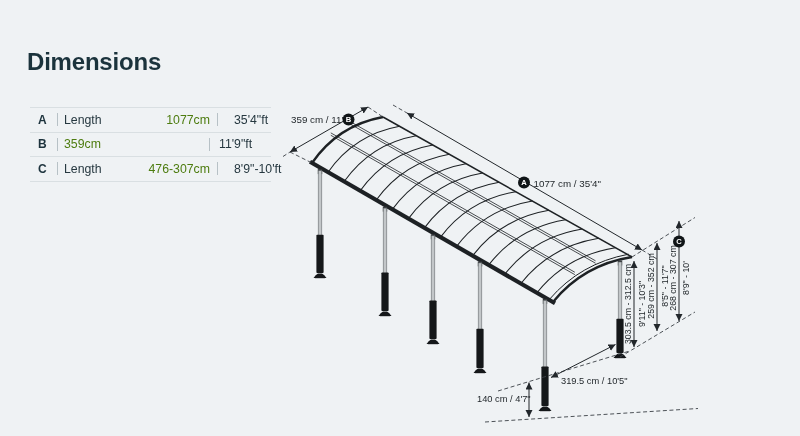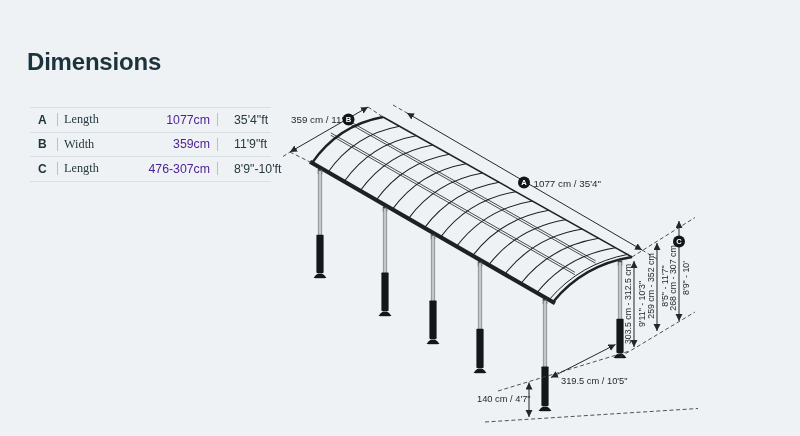--- a/index.html
+++ b/index.html
@@ -6,22 +6,22 @@
   .page{position:relative;width:800px;height:436px;background:#eff2f4;overflow:hidden;
         font-family:"Liberation Sans",sans-serif;color:#1d3038;}
   .title{position:absolute;left:27px;top:48px;margin:0;font-size:24px;font-weight:700;
          color:#1b333c;letter-spacing:-.2px;}
   .dim-table{position:absolute;left:30px;top:107px;width:241px;}
   .dim-row{display:grid;grid-template-columns:21px 13px 1fr auto 15px 46px;
            align-items:center;height:23.5px;border-bottom:1px solid #d9dfe2;font-size:12.3px;}
   .dim-row:first-child{border-top:1px solid #d9dfe2;}
   .cell-letter{font-weight:700;color:#1d333d;padding-left:8px;font-size:12px;}
   .vsep{width:1px;height:13px;background:#b7c1c6;justify-self:center;}
-  .cell-label{color:#263840;font-family:Liberation Serif, serif;}
-  .cell-metric{color:#4c1d95;text-align:left;}
+  .cell-label{color:#263840;}
+  .cell-metric{color:#4d7c0f;text-align:left;}
   .cell-imperial{color:#263840;padding-left:9px;}
   svg{position:absolute;left:280px;top:85px;}
   svg text{font-family:"Liberation Sans",sans-serif;fill:#1d2327;}
   .struct{stroke:#1d2124;fill:none;}
   .dim{stroke:#22272b;stroke-width:1;fill:none;}
   .dash{stroke:#3a4045;stroke-width:.9;fill:none;stroke-dasharray:4 2.6;}
   .badge{fill:#101517;}
   .badge-letter{fill:#ffffff;font-size:7.6px;font-weight:700;text-anchor:middle;}
   .lbl{font-size:9.8px;}
   .lbl-sm{font-size:9.3px;}
@@ -39,21 +39,20 @@
       <span class="cell-letter">A</span>
       <span class="vsep"></span>
       <span class="cell-label">Length</span>
       <span class="cell-metric">1077cm</span>
       <span class="vsep"></span>
       <span class="cell-imperial">35'4"ft</span>
     </div>
     <div class="dim-row">
       <span class="cell-letter">B</span>
       <span class="vsep"></span>
-      <span class="cell-label">Width</span>
       <span class="cell-metric">359cm</span>
       <span class="vsep"></span>
       <span class="cell-imperial">11'9"ft</span>
     </div>
     <div class="dim-row">
       <span class="cell-letter">C</span>
       <span class="vsep"></span>
       <span class="cell-label">Length</span>
       <span class="cell-metric">476-307cm</span>
       <span class="vsep"></span>

